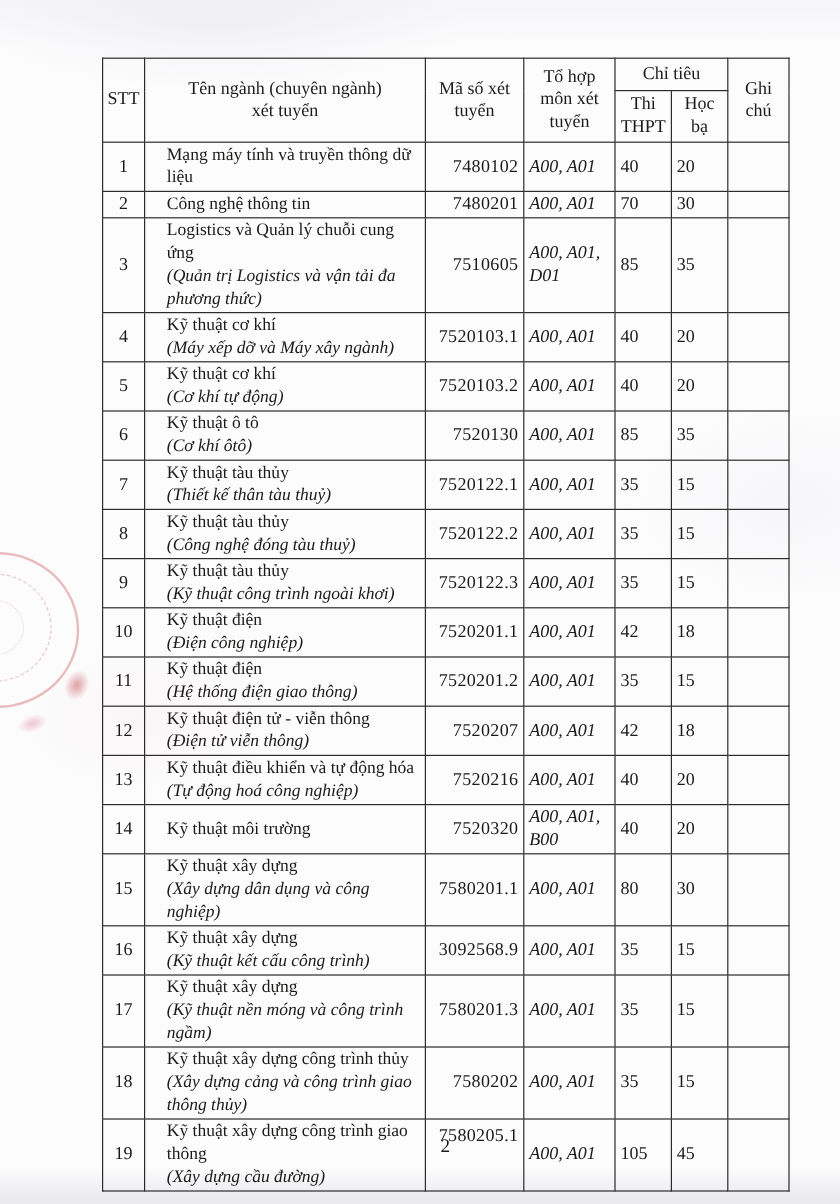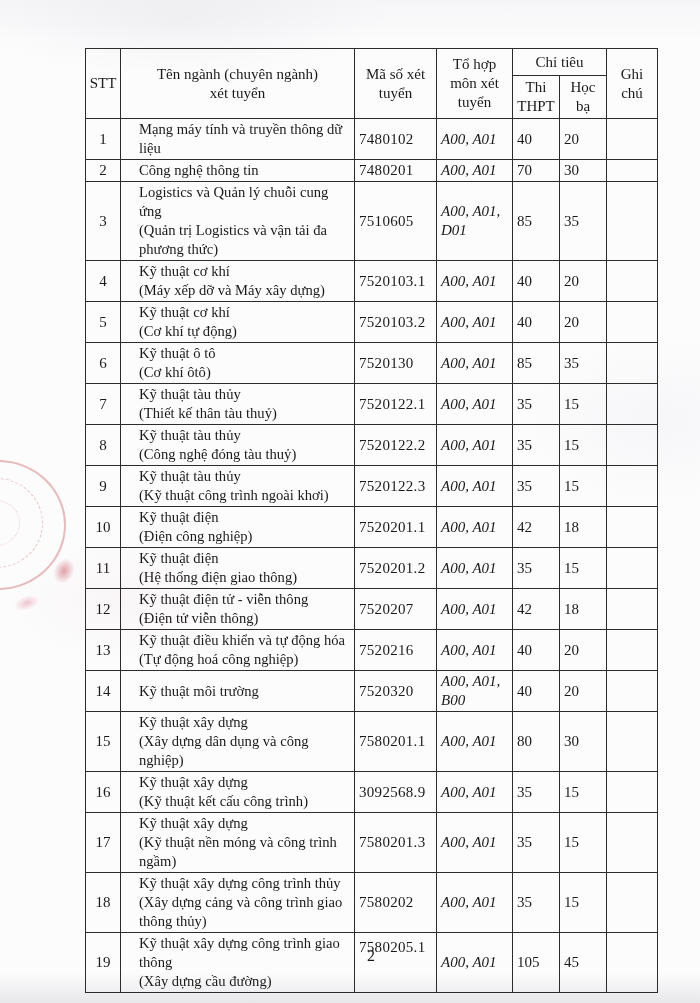--- a/index.html
+++ b/index.html
@@ -42,22 +42,22 @@
     line-height:19px;
     padding:1px 4px;
     vertical-align:middle;
     overflow:hidden;
   }
   .quota th{text-align:center;padding:2px 2px;}
   th.h-nganh{white-space:pre-line;}
   th.h-chitieu{height:22px;}
   td.c-stt{text-align:center;}
   td.c-name{text-align:left;padding-left:18px;padding-right:3px;font-size:14.6px;}
-  td.c-name .sub{}
-  td.c-code{text-align:left;letter-spacing:0.3px;}
+  td.c-name .sub{font-style:italic;}
+  td.c-code{text-align:right;letter-spacing:0.3px;}
   td.c-tohop{text-align:left;font-style:italic;}
   td.c-thi,td.c-hocba{text-align:left;}
   tr:last-of-type td.c-code{vertical-align:top;padding-top:5px;}
   
   .page-number{
     position:absolute;left:85px;top:947px;width:572px;
     text-align:center;font-size:16px;
   }
 </style>
 </head>
@@ -131,21 +131,21 @@
         <td class="c-code">7510605</td>
         <td class="c-tohop">A00, A01, D01</td>
         <td class="c-thi">85</td>
         <td class="c-hocba">35</td>
         <td class="c-ghichu"></td>
       </tr>
       <tr>
         <td class="c-stt">4</td>
         <td class="c-name">
             <div class="nm">Kỹ thuật cơ khí</div>
-            <div class="sub">(Máy xếp dỡ và Máy xây dựng)</div>
+            <div class="sub">(Máy xếp dỡ và Máy xây ngành)</div>
           </td>
         <td class="c-code">7520103.1</td>
         <td class="c-tohop">A00, A01</td>
         <td class="c-thi">40</td>
         <td class="c-hocba">20</td>
         <td class="c-ghichu"></td>
       </tr>
       <tr>
         <td class="c-stt">5</td>
         <td class="c-name">

